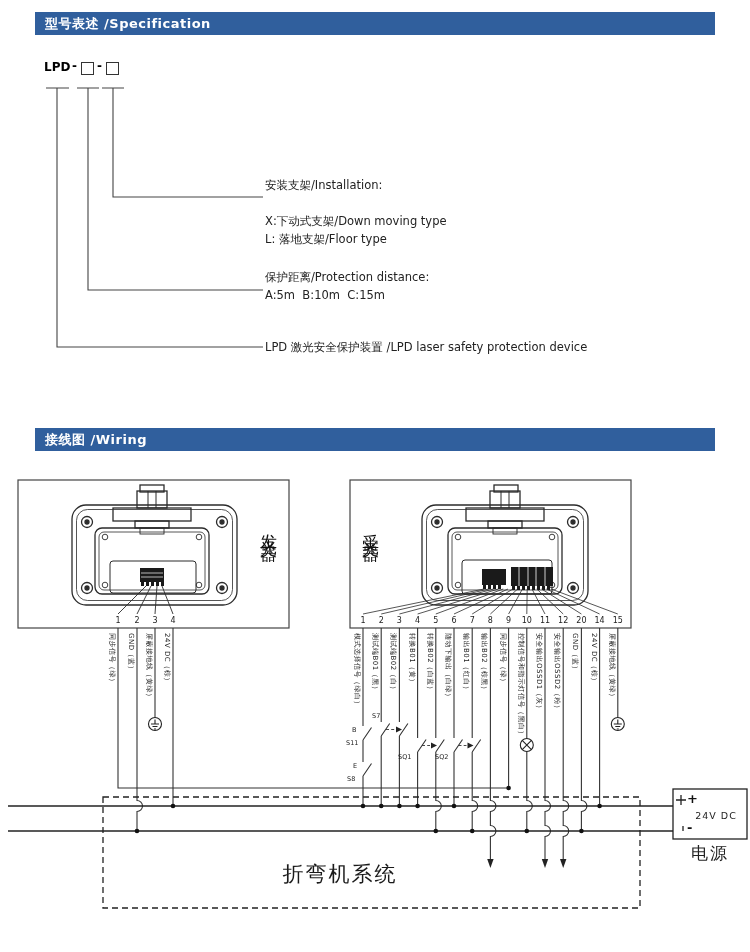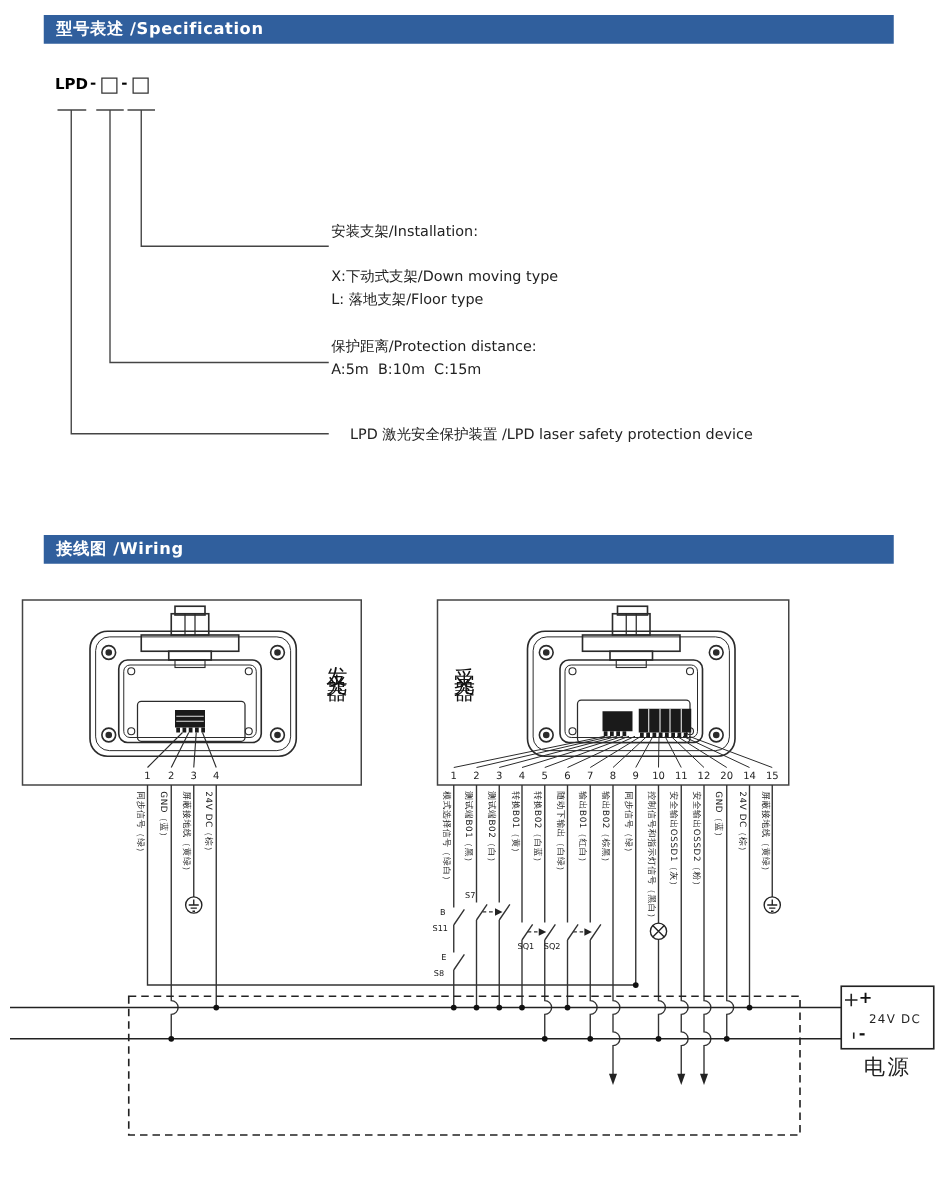--- a/index.html
+++ b/index.html
@@ -208,21 +208,21 @@
   <div class="abs model" style="left:97px;top:59px;">-</div>
   <div class="abs sq" style="left:106px;top:62px;"></div>
 
   <div class="abs txt" style="left:265px;top:176px;">安装支架/Installation:</div>
   <div class="abs txt" style="left:265px;top:212px;">X:下动式支架/Down moving type</div>
   <div class="abs txt" style="left:265px;top:230px;">L: 落地支架/Floor type</div>
 
   <div class="abs txt" style="left:265px;top:268px;">保护距离/Protection distance:</div>
   <div class="abs txt" style="left:265px;top:286px;">A:5m  B:10m  C:15m</div>
 
-  <div class="abs txt" style="left:280px;top:338px;">LPD 激光安全保护装置 /LPD laser safety protection device</div>
+  <div class="abs txt" style="left:265px;top:338px;">LPD 激光安全保护装置 /LPD laser safety protection device</div>
 
   <div class="abs hdr" style="left:35px;top:428px;width:670px;">接线图 /Wiring</div>
 
   <div class="abs vdev" style="left:258px;top:520px;">发光器</div>
   <div class="abs vdev" style="left:360px;top:520px;">受光器</div>
 
   <div id="labels-layer" class="abs" style="left:0;top:0;">
       <div class="tnum" style="left: 111px; top: 616px;">1</div>
       <div class="wlabel" style="left: 117px; top: 633px;">同步信号（绿）</div>
       <div class="tnum" style="left: 130px; top: 616px;">2</div>
@@ -261,22 +261,23 @@
       <div class="wlabel" style="left: 598.6px; top: 633px;">24V DC（棕）</div>
       <div class="tnum" style="left: 610.8px; top: 616px;">15</div>
       <div class="wlabel" style="left: 616.8px; top: 633px;">屏蔽接地线（黄绿）</div>
     </div>
 
   <div class="swlbl" style="left:352px;top:726px;">B</div>
   <div class="swlbl" style="left:346px;top:739px;">S11</div>
   <div class="swlbl" style="left:372px;top:712px;">S7</div>
   <div class="swlbl" style="left:353px;top:762px;">E</div>
   <div class="swlbl" style="left:347px;top:775px;">S8</div>
-  <div class="swlbl" style="left:398px;top:753px;margin-left:16px;">SQ1</div>
+  <div class="swlbl" style="left:398px;top:753px;">SQ1</div>
   <div class="swlbl" style="left:435px;top:753px;">SQ2</div>
 
+  <div class="abs syslbl" style="left:240px;top:860px;width:200px;">折弯机系统</div>
 
   <div class="abs sign" style="left:687px;top:791px;">+</div>
   <div class="abs pwr" style="left:688px;top:810px;width:56px;">24V DC</div>
   <div class="abs sign" style="left:687px;top:820px;">-</div>
   <div class="abs pwrcap" style="left:673px;top:842px;width:74px;">电源</div>
 
 </div>
 
 </body></html>

